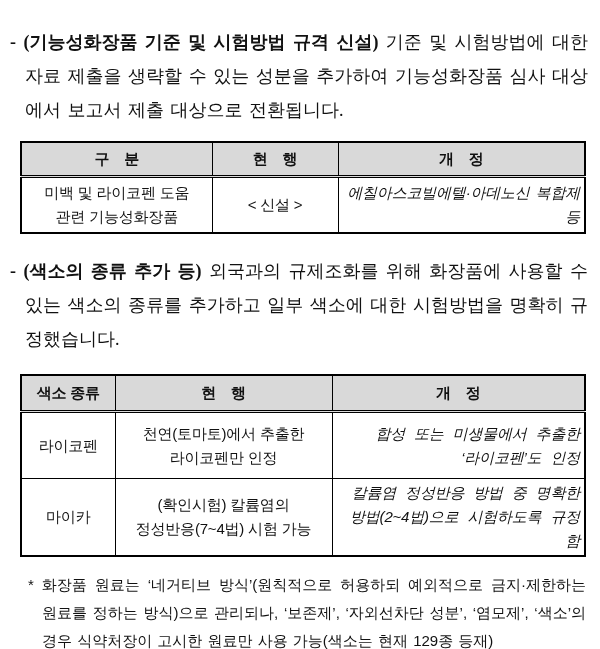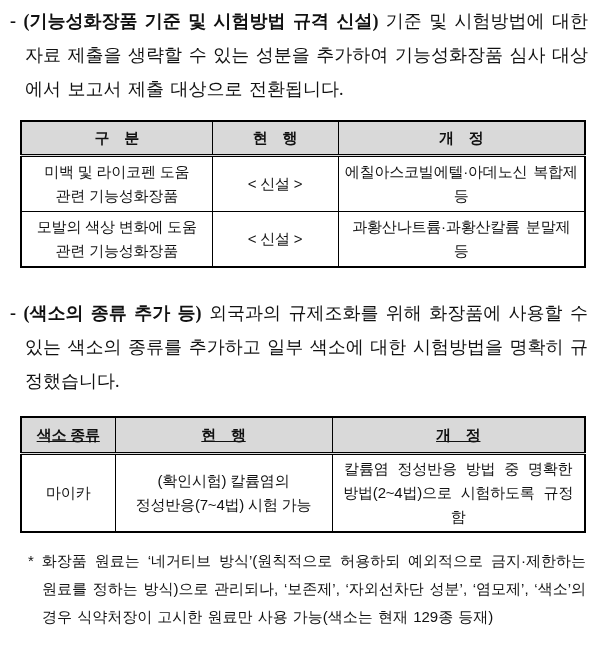--- a/index.html
+++ b/index.html
@@ -19,22 +19,22 @@
     font-size: 18px;
     line-height: 34px;
     text-align: justify;
     word-spacing: 2px;
     padding-left: 15px;
     text-indent: -15px;
     margin: 0;
   }
   .para .bullet { font-weight: bold; }
   .para .bold   { font-weight: bold; }
-  .para1 { margin-top: 0; font-family: Liberation Serif, serif; }
-  .para2 { margin-top: 28px; }
+  .para1 { margin-top: 21px; font-family: Liberation Serif, serif; }
+  .para2 { margin-top: 20px; }
 
   table.doc-table {
     border-collapse: collapse;
     table-layout: fixed;
     margin-left: 10px;
     font-family: "Liberation Sans", sans-serif;
     font-size: 15px;
     letter-spacing: -0.2px;
     color: #111;
     border: 2px solid #000;
@@ -44,33 +44,33 @@
   table.doc-table th {
     background: #d9d9d9;
     font-weight: bold;
     border: 1px solid #000;
     border-bottom: 3px double #000;
     text-align: center;
     vertical-align: middle;
     padding: 2px 12px;
   }
   .tbl1 th { height: 28px; }
-  .tbl2 th { height: 30px; text-decoration: underline; }
+  .tbl2 th { height: 30px; }
   table.doc-table td {
     border: 1px solid #000;
     vertical-align: middle;
     white-space: pre-line;
     line-height: 24px;
     padding: 2px 4px;
     overflow: hidden;
   }
   .tbl1 td { height: 50px; }
   .tbl2 td { height: 61px; }
   td.c-center { text-align: center; }
-  td.c-left   { text-align: center; padding-left: 6px; }
+  td.c-left   { text-align: right; padding-left: 6px; font-style: italic; }
   .tbl1 td.c-left { word-spacing: 2px; }
   .tbl2 td.c-left { word-spacing: 5px; }
 
   .footnote {
     font-family: "Liberation Sans", sans-serif;
     font-size: 15px;
     line-height: 28px;
     text-align: justify;
     word-spacing: 1px;
     margin: 14px 2px 0 18px;
@@ -96,46 +96,47 @@
       <th>개　정</th>
     </tr>
   </thead>
   <tbody>
     <tr>
       <td class="c-center">미백 및 라이코펜 도움
 관련 기능성화장품</td>
       <td class="c-center">&lt; 신설 &gt;</td>
       <td class="c-left">에칠아스코빌에텔·아데노신 복합제 등</td>
     </tr>
-    <tr>
-      <td class="c-center">모발의 색상 변화에 도움
-관련 기능성화장품</td>
-      <td class="c-center">&lt; 신설 &gt;</td>
-      <td class="c-left">과황산나트륨·과황산칼륨 분말제 등</td>
-    </tr>
   </tbody>
 </table>
 
 <p class="para para2"><span class="bullet">-</span> <span class="bold">(색소의 종류 추가 등)</span><span> 외국과의 규제조화를 위해 화장품에 사용할 수 있는 색소의 종류를 추가하고 일부 색소에 대한 시험방법을 명확히 규정했습니다.</span></p>
 
 <table class="doc-table tbl2">
   <colgroup>
       <col style="width:94px">
       <col style="width:217px">
       <col style="width:253px">
     </colgroup>
   <thead>
     <tr>
       <th>색소 종류</th>
       <th>현　행</th>
       <th>개　정</th>
     </tr>
   </thead>
   <tbody>
     <tr>
+      <td class="c-center">라이코펜</td>
+      <td class="c-center">천연(토마토)에서 추출한
+라이코펜만 인정</td>
+      <td class="c-left">합성 또는 미생물에서 추출한
+‘라이코펜’도 인정</td>
+    </tr>
+    <tr>
       <td class="c-center">마이카</td>
       <td class="c-center">(확인시험) 칼륨염의
 정성반응(7~4법) 시험 가능</td>
       <td class="c-left">칼륨염 정성반응 방법 중 명확한
 방법(2~4법)으로 시험하도록 규정함</td>
     </tr>
   </tbody>
 </table>
 
 <p class="footnote"><span>*</span> <span>화장품 원료는 ‘네거티브 방식’(원칙적으로 허용하되 예외적으로 금지·제한하는 원료를 정하는 방식)으로 관리되나, ‘보존제’, ‘자외선차단 성분’, ‘염모제’, ‘색소’의 경우 식약처장이 고시한 원료만 사용 가능(색소는 현재 129종 등재)</span></p>

